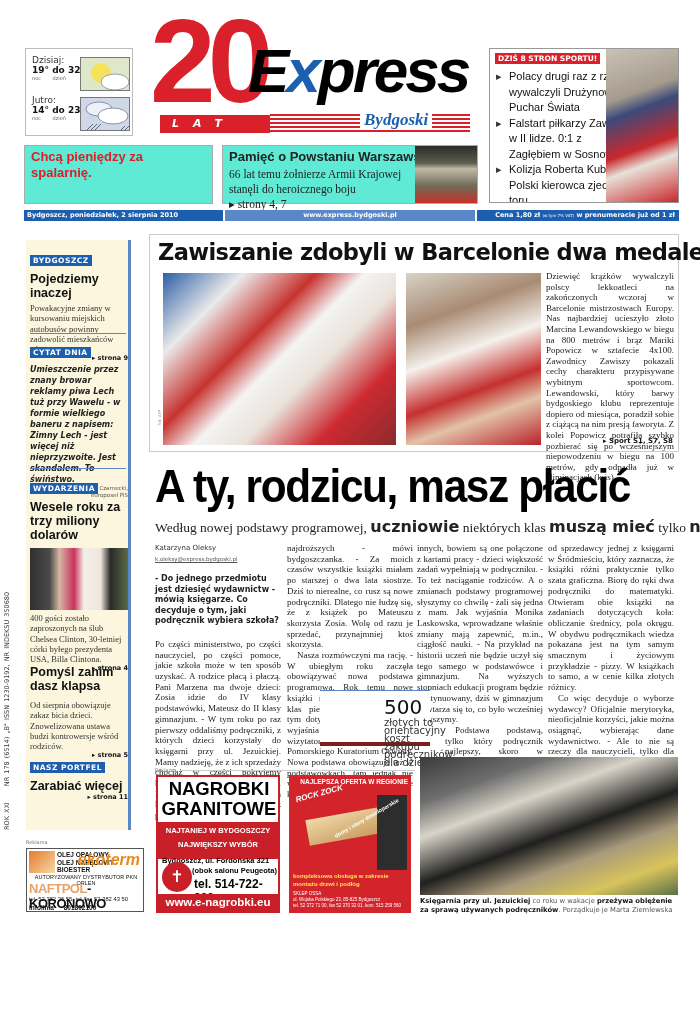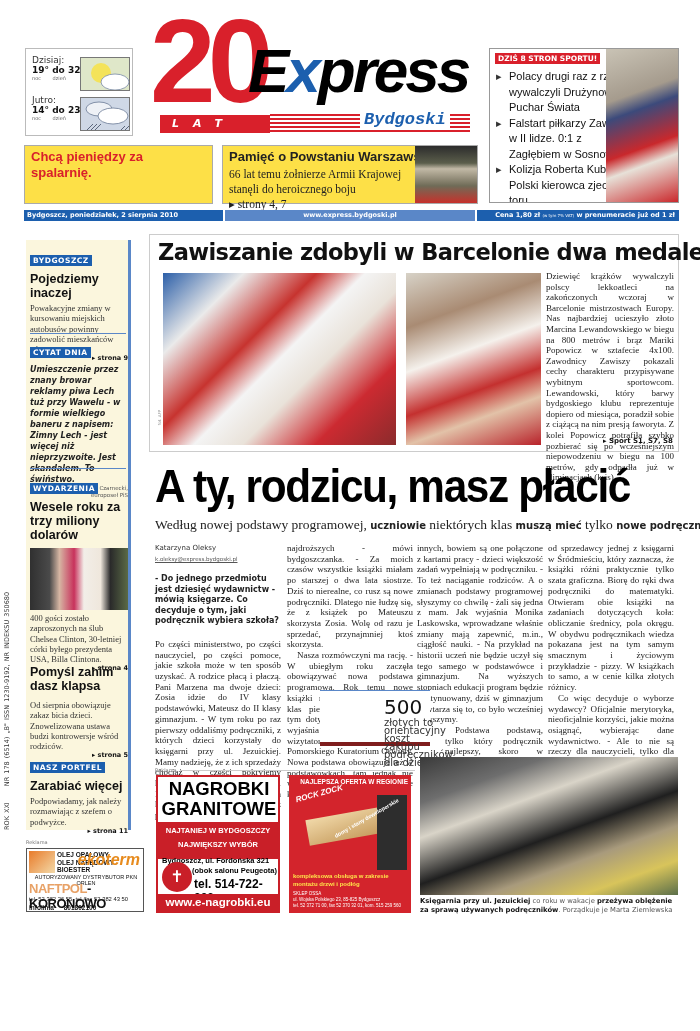--- a/index.html
+++ b/index.html
@@ -15,32 +15,32 @@
   .wx-nd { font-family: "DejaVu Sans", sans-serif; font-size: 5px; color: #666; word-spacing: 10px; }
   .wx-icon { position: absolute; right: 0; top: 2px; width: 50px; height: 34px; border: 1px solid #777; overflow: hidden; }
 
   
   #logo { left: 150px; top: 22px; width: 330px; height: 125px; }
   .logo-20 { position: absolute; left: 0; top: -20px; font-family: "Liberation Sans", sans-serif; font-size: 118px; font-weight: bold; color: #d9202b; letter-spacing: -8px; line-height: 1; }
   .logo-lat { position: absolute; left: 10px; top: 93px; width: 110px; height: 18px; background: #d9202b; color: #fff; font-family: "DejaVu Sans", sans-serif; font-size: 11px; font-weight: bold; letter-spacing: 14px; padding-left: 12px; line-height: 18px; font-style: italic; }
   .logo-express { position: absolute; left: 98px; top: 18px; font-family: "Liberation Sans", sans-serif; font-size: 62px; font-weight: bold; font-style: italic; color: #000; letter-spacing: -3px; line-height: 1; }
   .logo-express .x { color: #1c5fae; }
   .logo-stripes { position: absolute; left: 120px; top: 92px; width: 200px; height: 20px; background: repeating-linear-gradient(#d9202b 0 2px, #fff 2px 4px); }
-  .logo-byd { position: absolute; left: 210px; top: 88px; background: #fff; padding: 0 4px; font-family: Liberation Mono, monospace; font-size: 17px; font-weight: bold; font-style: italic; color: #1c5fae; }
+  .logo-byd { position: absolute; left: 210px; top: 88px; background: #fff; padding: 0 4px; font-family: Liberation Serif, serif; font-size: 17px; font-weight: bold; font-style: italic; color: #1c5fae; }
 
   
   #sport { left: 489px; top: 48px; width: 190px; height: 155px; border: 1px solid #999; background: #fff; overflow: hidden; }
   .sport-tag { position: absolute; left: 5px; top: 4px; background: #d9202b; color: #fff; font-family: "DejaVu Sans", sans-serif; font-size: 7.5px; font-weight: bold; padding: 1px 3px; }
   .sport-list { position: absolute; left: 6px; top: 20px; width: 140px; list-style: none; font-family: "Liberation Sans", sans-serif; font-size: 11px; line-height: 15.5px; color: #111; }
   .sport-list li { position: relative; padding-left: 13px; }
   .sport-list li::before { content: "▸"; position: absolute; left: 0; color: #333; }
   .sport-photo { position: absolute; right: 0; top: 0; width: 72px; height: 155px; background: linear-gradient(160deg, #c9c3b5 0%, #a59b8d 30%, #3c4a7b 40%, #c9282c 62%, #e7e1d8 72%, #c92125 100%); }
 
   
-  .teaser { border: 1px solid #aaa; background: #fde047; }
+  .teaser { border: 1px solid #aaa; background: #5eead4; }
   #teaser1 { left: 24px; top: 145px; width: 189px; height: 59px; padding: 3px 6px; }
   #teaser2 { left: 222px; top: 145px; width: 256px; height: 59px; padding: 3px 6px; }
   .t-head { font-family: "Liberation Sans", sans-serif; font-weight: bold; font-size: 13px; line-height: 16px; }
   .t-body { font-family: "Liberation Serif", serif; font-size: 11.5px; line-height: 15px; color: #222; margin-top: 2px; }
   .arrow-ref { font-family: "Liberation Serif", serif; white-space: nowrap; }
   .teaser2-photo { position: absolute; right: 0; top: 0; width: 62px; height: 57px; background: linear-gradient(180deg, #2c2c2c 0%, #5b5e4b 30%, #c2b9a6 40%, #6f6b57 70%, #c7312b 100%); }
 
   
   .bar { top: 210px; height: 11px; background: #1c5fae; color: #fff; font-family: "DejaVu Sans", sans-serif; font-size: 6.5px; font-weight: bold; line-height: 11px; }
   #bar-date { left: 24px; width: 199px; padding-left: 3px; }
@@ -81,21 +81,21 @@
   #barca-title { position: absolute; left: 8px; top: 4px; font-family: "DejaVu Sans", sans-serif; font-size: 22.5px; font-weight: bold; letter-spacing: -0.6px; color: #111; white-space: nowrap; }
   .barca-photo1 { position: absolute; left: 13px; top: 38px; width: 233px; height: 172px; background: linear-gradient(135deg, #2c5fa8 0%, #eaeaea 20%, #c7332f 38%, #f4f4f4 50%, #e9e2d9 62%, #cc2a31 80%, #8b2b2c 100%); }
   .barca-photo2 { position: absolute; left: 256px; top: 38px; width: 135px; height: 172px; background: linear-gradient(160deg, #d7d2c7 0%, #a98b73 25%, #f5f1ec 45%, #c4302f 65%, #e2c2a8 78%, #b8222a 100%); }
   .photo-credit { position: absolute; left: 2px; top: 180px; font-size: 4px; color: #888; transform: rotate(-90deg); font-family: "DejaVu Sans", sans-serif; }
   #barca-text { position: absolute; left: 396px; top: 36px; width: 128px; font-family: "Liberation Serif", serif; font-size: 9px; line-height: 10.6px; text-align: justify; color: #222; }
   #barca-ref { position: absolute; right: 5px; top: 202px; font-family: "DejaVu Sans", sans-serif; font-size: 7px; font-weight: bold; color: #111; }
 
   
   #main-head { left: 155px; top: 462px; font-family: "Liberation Sans", sans-serif; font-weight: bold; font-size: 47px; letter-spacing: -1.5px; color: #000; transform: scaleX(0.9); transform-origin: left; white-space: nowrap; line-height: 1; }
   #main-sub { left: 155px; top: 517px; font-family: "Liberation Serif", serif; font-size: 13.5px; color: #222; white-space: nowrap; }
-  #main-sub b { font-family: "DejaVu Sans", sans-serif; font-size: 10px; }
+  #main-sub b { font-family: "DejaVu Sans", sans-serif; font-size: 16px; }
 
   
   .col { position: absolute; top: 543px; width: 126px; font-family: "Liberation Serif", serif; font-size: 9px; line-height: 10.7px; text-align: justify; color: #222; }
   #col1 { left: 155px; }
   #col2 { left: 287px; }
   #col3 { left: 417px; }
   #col4 { left: 548px; }
   .byline { font-family: "DejaVu Sans", sans-serif; font-size: 7px; color: #333; text-align: left; }
   .email { font-family: "DejaVu Sans", sans-serif; font-size: 5.5px; color: #555; text-decoration: underline; }
   .lead-q { font-family: "DejaVu Sans", sans-serif; font-size: 8px; font-weight: bold; line-height: 10.5px; text-align: left; margin: 10px 0 12px; color: #222; }
@@ -220,21 +220,20 @@
     <div class="lc-ref">▸ strona 4</div>
   </div>
   <div class="lc-sec" style="top:420px;">
     <div class="lc-head">Pomyśl zanim dasz klapsa</div>
     <div class="lc-body" style="margin-top:7px;">Od sierpnia obowiązuje zakaz bicia dzieci. Znowelizowana ustawa budzi kontrowersje wśród rodziców.</div>
     <div class="lc-ref">▸ strona 5</div>
   </div>
   <div class="lc-sec" style="top:515px;">
     <span class="tag">NASZ PORTFEL</span>
     <div class="lc-head">Zarabiać więcej</div>
-    <div class="lc-body">Podpowiadamy, jak należy rozmawiając z szefem o podwyżce.</div>
     <div class="lc-ref">▸ strona 11</div>
   </div>
 </div>
 
 <div id="sidetext" class="abs"><span>ROK XXI</span><span>NR 178 (6514) „B" ISSN 1230-9192, NR INDEKSU 350680</span></div>
 
 <div id="ad-left-label" class="abs">Reklama</div>
 <div id="ad-left" class="abs">
   <div class="naft-logo1"></div>
   <div class="naft-lines">

